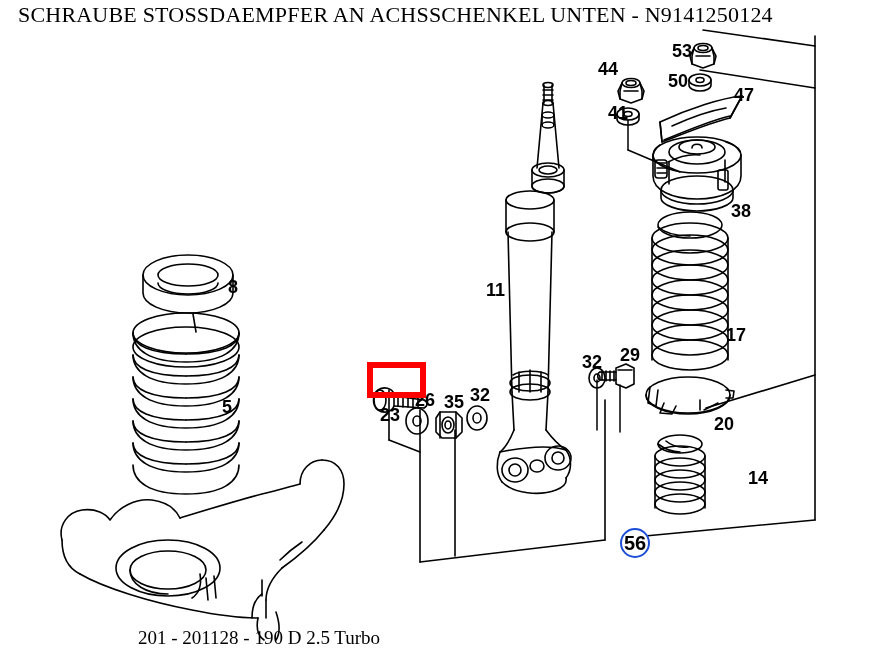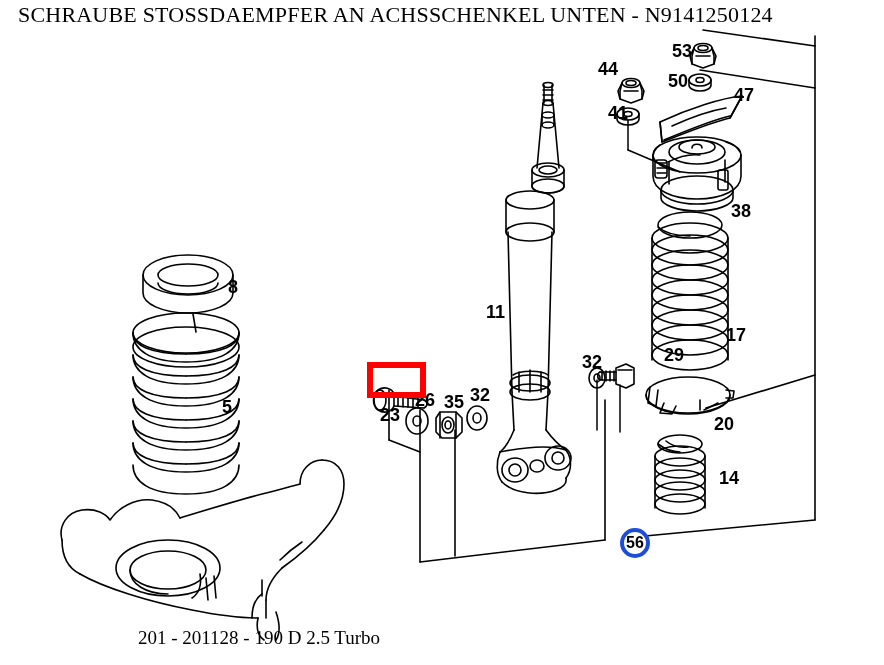--- a/index.html
+++ b/index.html
@@ -46,26 +46,26 @@
     font-weight: bold;
     font-size: 18px;
     color: #000000;
     line-height: 1;
     white-space: nowrap;
   }
   .callout-circled {
     position: absolute;
     width: 30px;
     height: 30px;
-    border: 4px solid #1d4ed8;
+    border: 2px solid #1d4ed8;
     border-radius: 50%;
     background: #ffffff;
     font-family: "Liberation Sans", "DejaVu Sans", sans-serif;
     font-weight: bold;
-    font-size: 16px;
+    font-size: 20px;
     color: #000000;
     display: flex;
     align-items: center;
     justify-content: center;
     box-sizing: border-box;
   }
   #highlight-box {
     position: absolute;
     left: 367px;
     top: 362px;
@@ -347,31 +347,31 @@
       <g>
         <ellipse cx="477" cy="418" rx="10" ry="12"></ellipse>
         <ellipse cx="477" cy="418" rx="4" ry="5"></ellipse>
       </g>
 
     </g>
   </svg>
 
   <div class="callout" style="left:228px; top:278px;">8</div>
   <div class="callout" style="left:222px; top:398px;">5</div>
-  <div class="callout" style="left:486px; top:281px;margin-top:22px;">11</div>
+  <div class="callout" style="left:486px; top:281px;">11</div>
   <div class="callout" style="left:672px; top:42px;">53</div>
   <div class="callout" style="left:668px; top:72px;">50</div>
   <div class="callout" style="left:598px; top:60px;">44</div>
   <div class="callout" style="left:608px; top:104px;">41</div>
   <div class="callout" style="left:734px; top:86px;text-align:right;">47</div>
   <div class="callout" style="left:731px; top:202px;">38</div>
   <div class="callout" style="left:726px; top:326px;">17</div>
   <div class="callout" style="left:714px; top:415px;">20</div>
-  <div class="callout" style="left:719px; top:469px;">14</div>
-  <div class="callout" style="left:620px; top:346px;margin-left:44px;">29</div>
+  <div class="callout" style="left:748px; top:469px;">14</div>
+  <div class="callout" style="left:620px; top:346px;">29</div>
   <div class="callout" style="left:582px; top:353px;">32</div>
   <div class="callout" style="left:415px; top:391px;">26</div>
   <div class="callout" style="left:444px; top:393px;">35</div>
   <div class="callout" style="left:470px; top:386px;">32</div>
 
   <div id="highlight-box"></div>
   <div class="callout-boxed-label">23</div>
 
   <div class="callout-circled" style="left:620px; top:528px;">56</div>
 

